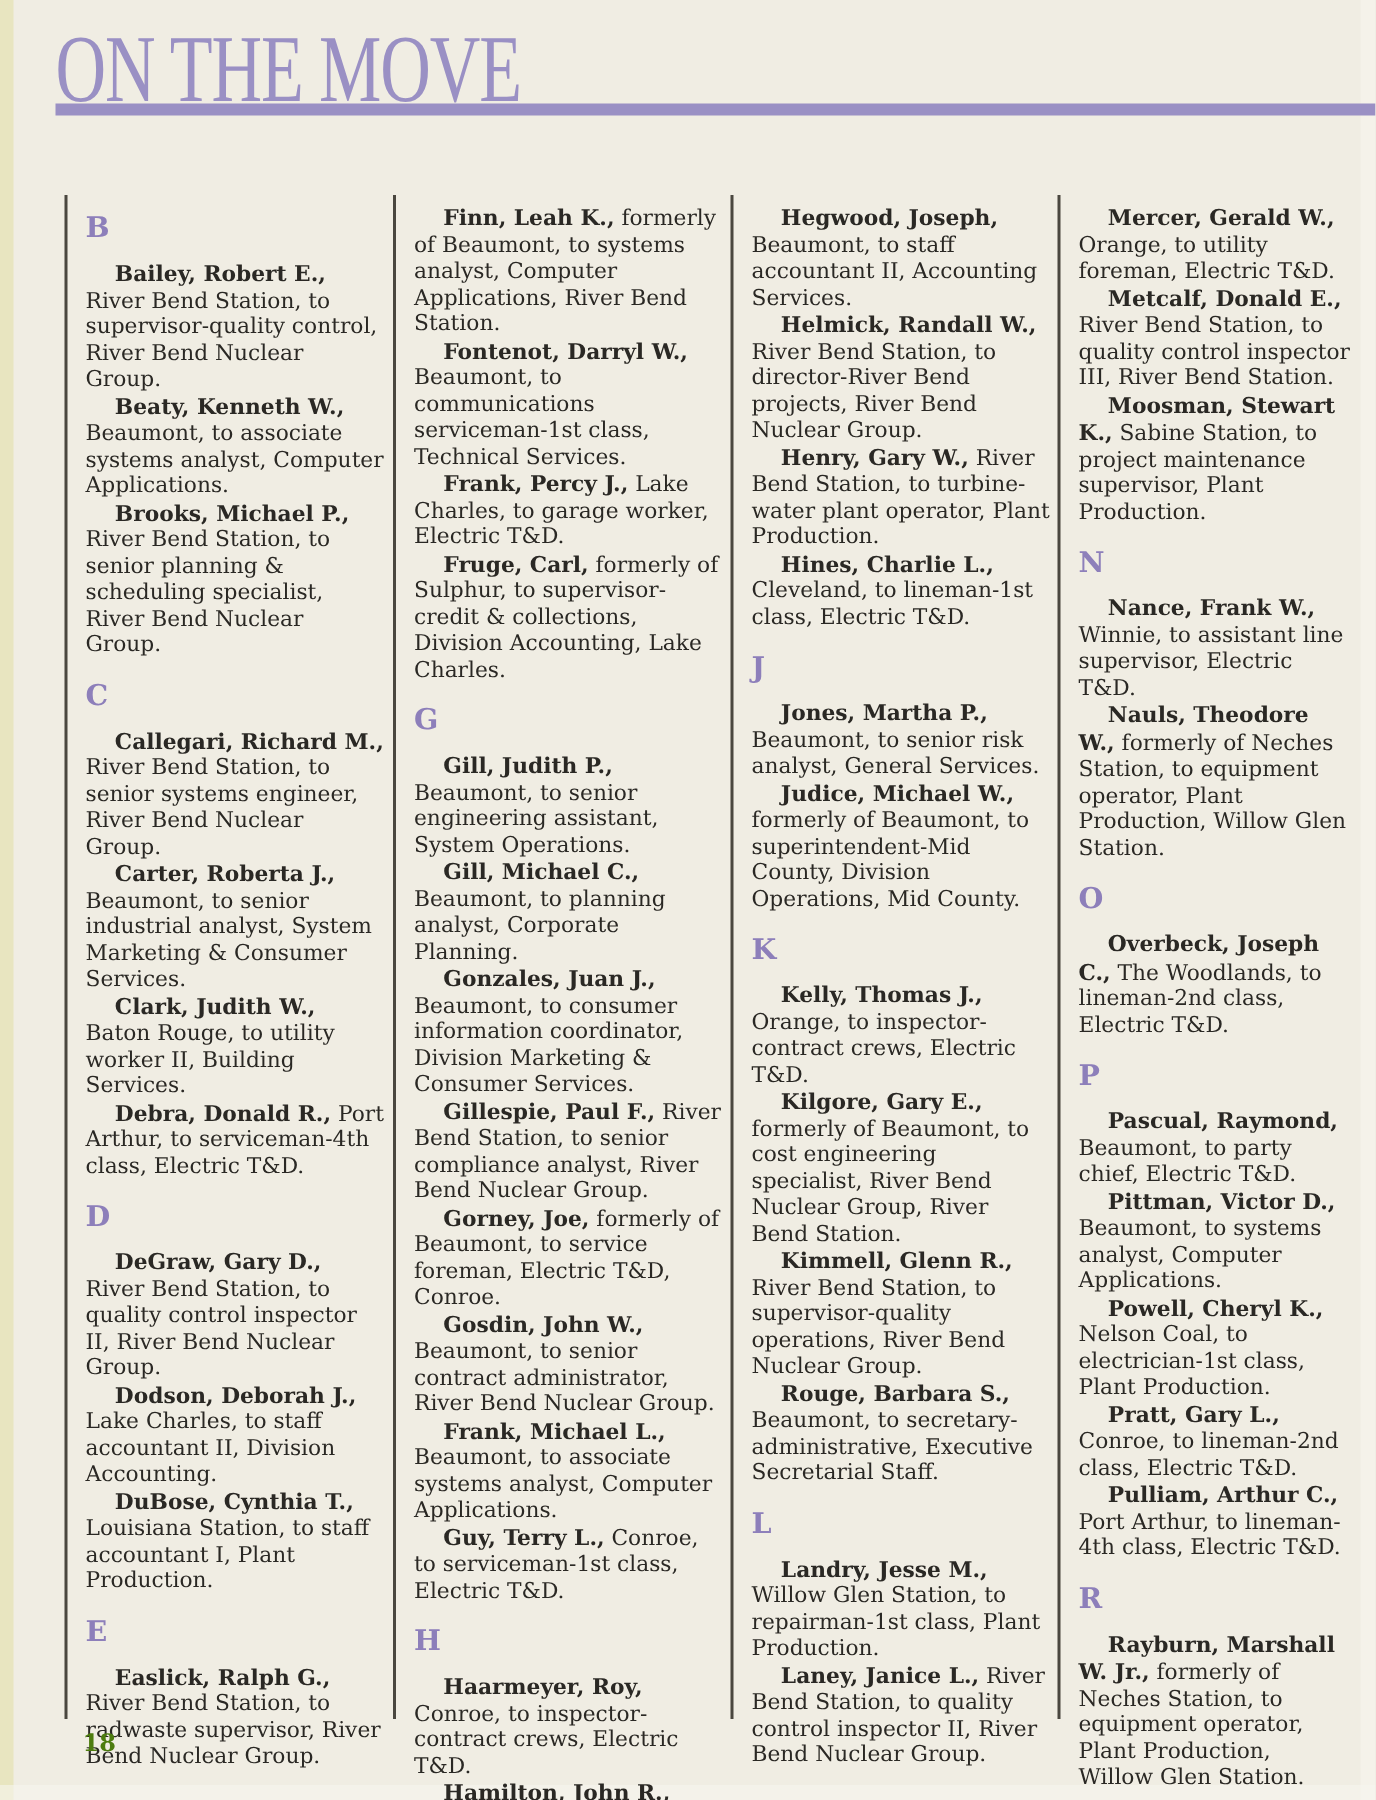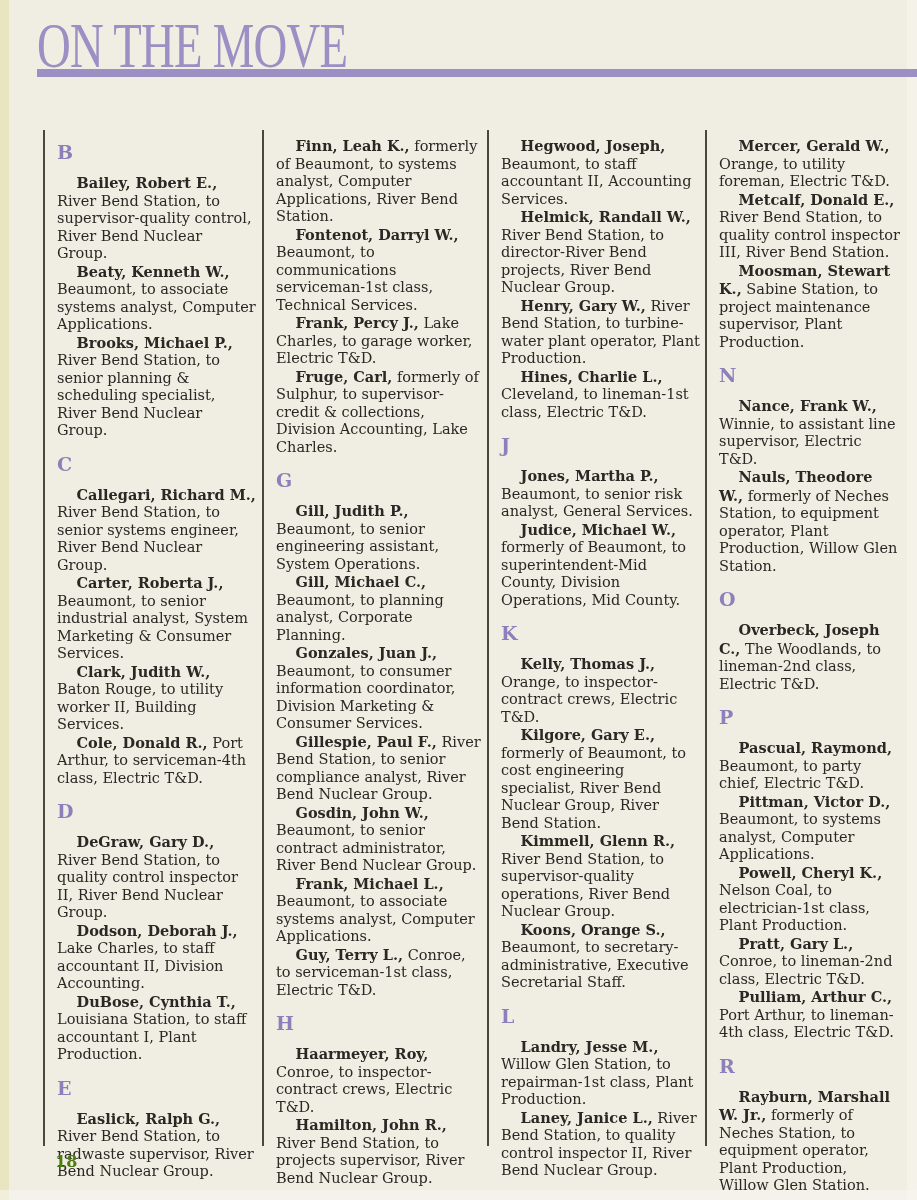--- a/index.html
+++ b/index.html
@@ -105,58 +105,59 @@
   <div class="cols">
       <div class="col">
         <div class="letter">B</div>
         <p class="entry"><b>Bailey, Robert E.,</b> River Bend Station, to supervisor-quality control, River Bend Nuclear Group.</p>
         <p class="entry"><b>Beaty, Kenneth W.,</b> Beaumont, to associate systems analyst, Computer Applications.</p>
         <p class="entry"><b>Brooks, Michael P.,</b> River Bend Station, to senior planning &amp; scheduling specialist, River Bend Nuclear Group.</p>
         <div class="letter">C</div>
         <p class="entry"><b>Callegari, Richard M.,</b> River Bend Station, to senior systems engineer, River Bend Nuclear Group.</p>
         <p class="entry"><b>Carter, Roberta J.,</b> Beaumont, to senior industrial analyst, System Marketing &amp; Consumer Services.</p>
         <p class="entry"><b>Clark, Judith W.,</b> Baton Rouge, to utility worker II, Building Services.</p>
-        <p class="entry"><b>Cole, Donald R.,</b> Port Arthur, to serviceman-4th class, Electric T&amp;D.</p>
+        <p class="entry"><b>Debra, Donald R.,</b> Port Arthur, to serviceman-4th class, Electric T&amp;D.</p>
         <div class="letter">D</div>
         <p class="entry"><b>DeGraw, Gary D.,</b> River Bend Station, to quality control inspector II, River Bend Nuclear Group.</p>
         <p class="entry"><b>Dodson, Deborah J.,</b> Lake Charles, to staff accountant II, Division Accounting.</p>
         <p class="entry"><b>DuBose, Cynthia T.,</b> Louisiana Station, to staff accountant I, Plant Production.</p>
         <div class="letter">E</div>
         <p class="entry"><b>Easlick, Ralph G.,</b> River Bend Station, to radwaste supervisor, River Bend Nuclear Group.</p>
       </div>
       <div class="col">
         <p class="entry"><b>Finn, Leah K.,</b> formerly of Beaumont, to systems analyst, Computer Applications, River Bend Station.</p>
         <p class="entry"><b>Fontenot, Darryl W.,</b> Beaumont, to communications serviceman-1st class, Technical Services.</p>
         <p class="entry"><b>Frank, Percy J.,</b> Lake Charles, to garage worker, Electric T&amp;D.</p>
         <p class="entry"><b>Fruge, Carl,</b> formerly of Sulphur, to supervisor-credit &amp; collections, Division Accounting, Lake Charles.</p>
         <div class="letter">G</div>
         <p class="entry"><b>Gill, Judith P.,</b> Beaumont, to senior engineering assistant, System Operations.</p>
         <p class="entry"><b>Gill, Michael C.,</b> Beaumont, to planning analyst, Corporate Planning.</p>
         <p class="entry"><b>Gonzales, Juan J.,</b> Beaumont, to consumer information coordinator, Division Marketing &amp; Consumer Services.</p>
         <p class="entry"><b>Gillespie, Paul F.,</b> River Bend Station, to senior compliance analyst, River Bend Nuclear Group.</p>
+        <p class="entry"><b>Gorney, Joe,</b> formerly of Beaumont, to service foreman, Electric T&amp;D, Conroe.</p>
         <p class="entry"><b>Gosdin, John W.,</b> Beaumont, to senior contract administrator, River Bend Nuclear Group.</p>
         <p class="entry"><b>Frank, Michael L.,</b> Beaumont, to associate systems analyst, Computer Applications.</p>
         <p class="entry"><b>Guy, Terry L.,</b> Conroe, to serviceman-1st class, Electric T&amp;D.</p>
         <div class="letter">H</div>
         <p class="entry"><b>Haarmeyer, Roy,</b> Conroe, to inspector-contract crews, Electric T&amp;D.</p>
         <p class="entry"><b>Hamilton, John R.,</b> River Bend Station, to projects supervisor, River Bend Nuclear Group.</p>
       </div>
       <div class="col">
         <p class="entry"><b>Hegwood, Joseph,</b> Beaumont, to staff accountant II, Accounting Services.</p>
         <p class="entry"><b>Helmick, Randall W.,</b> River Bend Station, to director-River Bend projects, River Bend Nuclear Group.</p>
         <p class="entry"><b>Henry, Gary W.,</b> River Bend Station, to turbine-water plant operator, Plant Production.</p>
         <p class="entry"><b>Hines, Charlie L.,</b> Cleveland, to lineman-1st class, Electric T&amp;D.</p>
         <div class="letter">J</div>
         <p class="entry"><b>Jones, Martha P.,</b> Beaumont, to senior risk analyst, General Services.</p>
         <p class="entry"><b>Judice, Michael W.,</b> formerly of Beaumont, to superintendent-Mid County, Division Operations, Mid County.</p>
         <div class="letter">K</div>
         <p class="entry"><b>Kelly, Thomas J.,</b> Orange, to inspector-contract crews, Electric T&amp;D.</p>
         <p class="entry"><b>Kilgore, Gary E.,</b> formerly of Beaumont, to cost engineering specialist, River Bend Nuclear Group, River Bend Station.</p>
         <p class="entry"><b>Kimmell, Glenn R.,</b> River Bend Station, to supervisor-quality operations, River Bend Nuclear Group.</p>
-        <p class="entry"><b>Koons, Orange S.,</b> Beaumont, to secretary-administrative, Executive Secretarial Staff.</p>
+        <p class="entry"><b>Rouge, Barbara S.,</b> Beaumont, to secretary-administrative, Executive Secretarial Staff.</p>
         <div class="letter">L</div>
         <p class="entry"><b>Landry, Jesse M.,</b> Willow Glen Station, to repairman-1st class, Plant Production.</p>
         <p class="entry"><b>Laney, Janice L.,</b> River Bend Station, to quality control inspector II, River Bend Nuclear Group.</p>
       </div>
       <div class="col">
         <p class="entry"><b>Mercer, Gerald W.,</b> Orange, to utility foreman, Electric T&amp;D.</p>
         <p class="entry"><b>Metcalf, Donald E.,</b> River Bend Station, to quality control inspector III, River Bend Station.</p>
         <p class="entry"><b>Moosman, Stewart K.,</b> Sabine Station, to project maintenance supervisor, Plant Production.</p>
         <div class="letter">N</div>
         <p class="entry"><b>Nance, Frank W.,</b> Winnie, to assistant line supervisor, Electric T&amp;D.</p>

